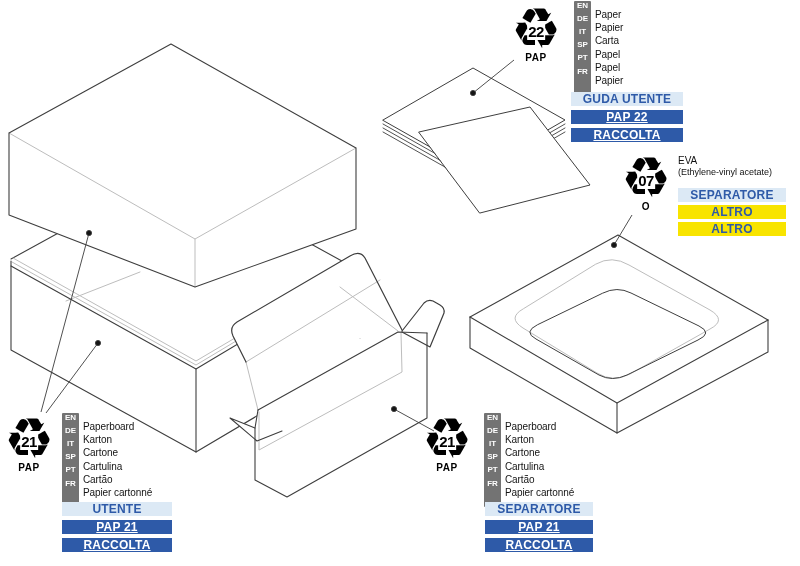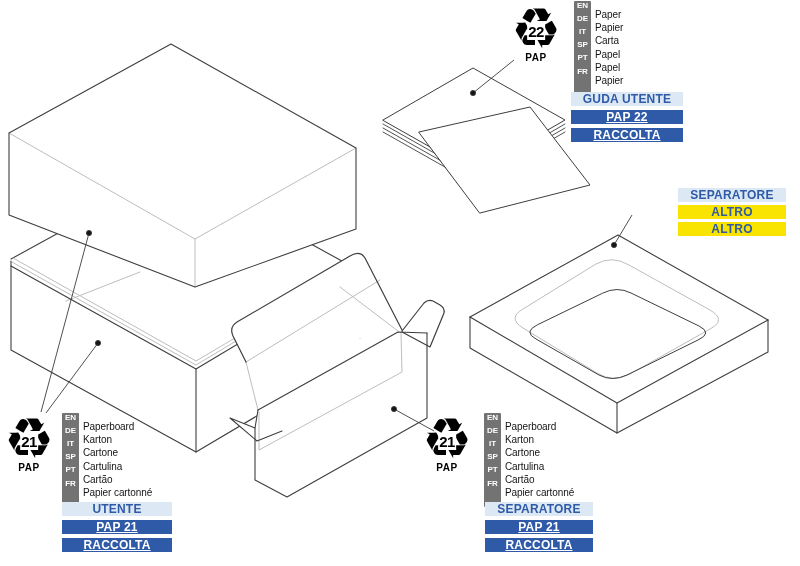--- a/index.html
+++ b/index.html
@@ -216,21 +216,30 @@
       <span class="lang-text">Papier cartonné</span>
     </div>
   </div>
 
   <div class="abs bars" style="left:485px;top:502px;width:108px;">
     <div class="bar light">SEPARATORE</div>
     <div class="bar dark">PAP 21</div>
     <div class="bar dark">RACCOLTA CARTA</div>
   </div>
 
-
+  <div class="recycle" style="left:616px;top:152px;">
+    <span class="glyph">♻</span>
+    <span class="code">07</span>
+    <span class="mat">O</span>
+  </div>
+
+  <div class="abs" style="left:678px;top:155px;">
+    <div class="eva-title">EVA</div>
+    <div class="eva-sub">(Ethylene-vinyl acetate)</div>
+  </div>
 
   <div class="abs bars tight" style="left:678px;top:188px;width:108px;">
     <div class="bar light">SEPARATORE</div>
     <div class="bar yellow">ALTRO</div>
     <div class="bar yellow">ALTRO</div>
   </div>
 
 </div>
 
 </body></html>

